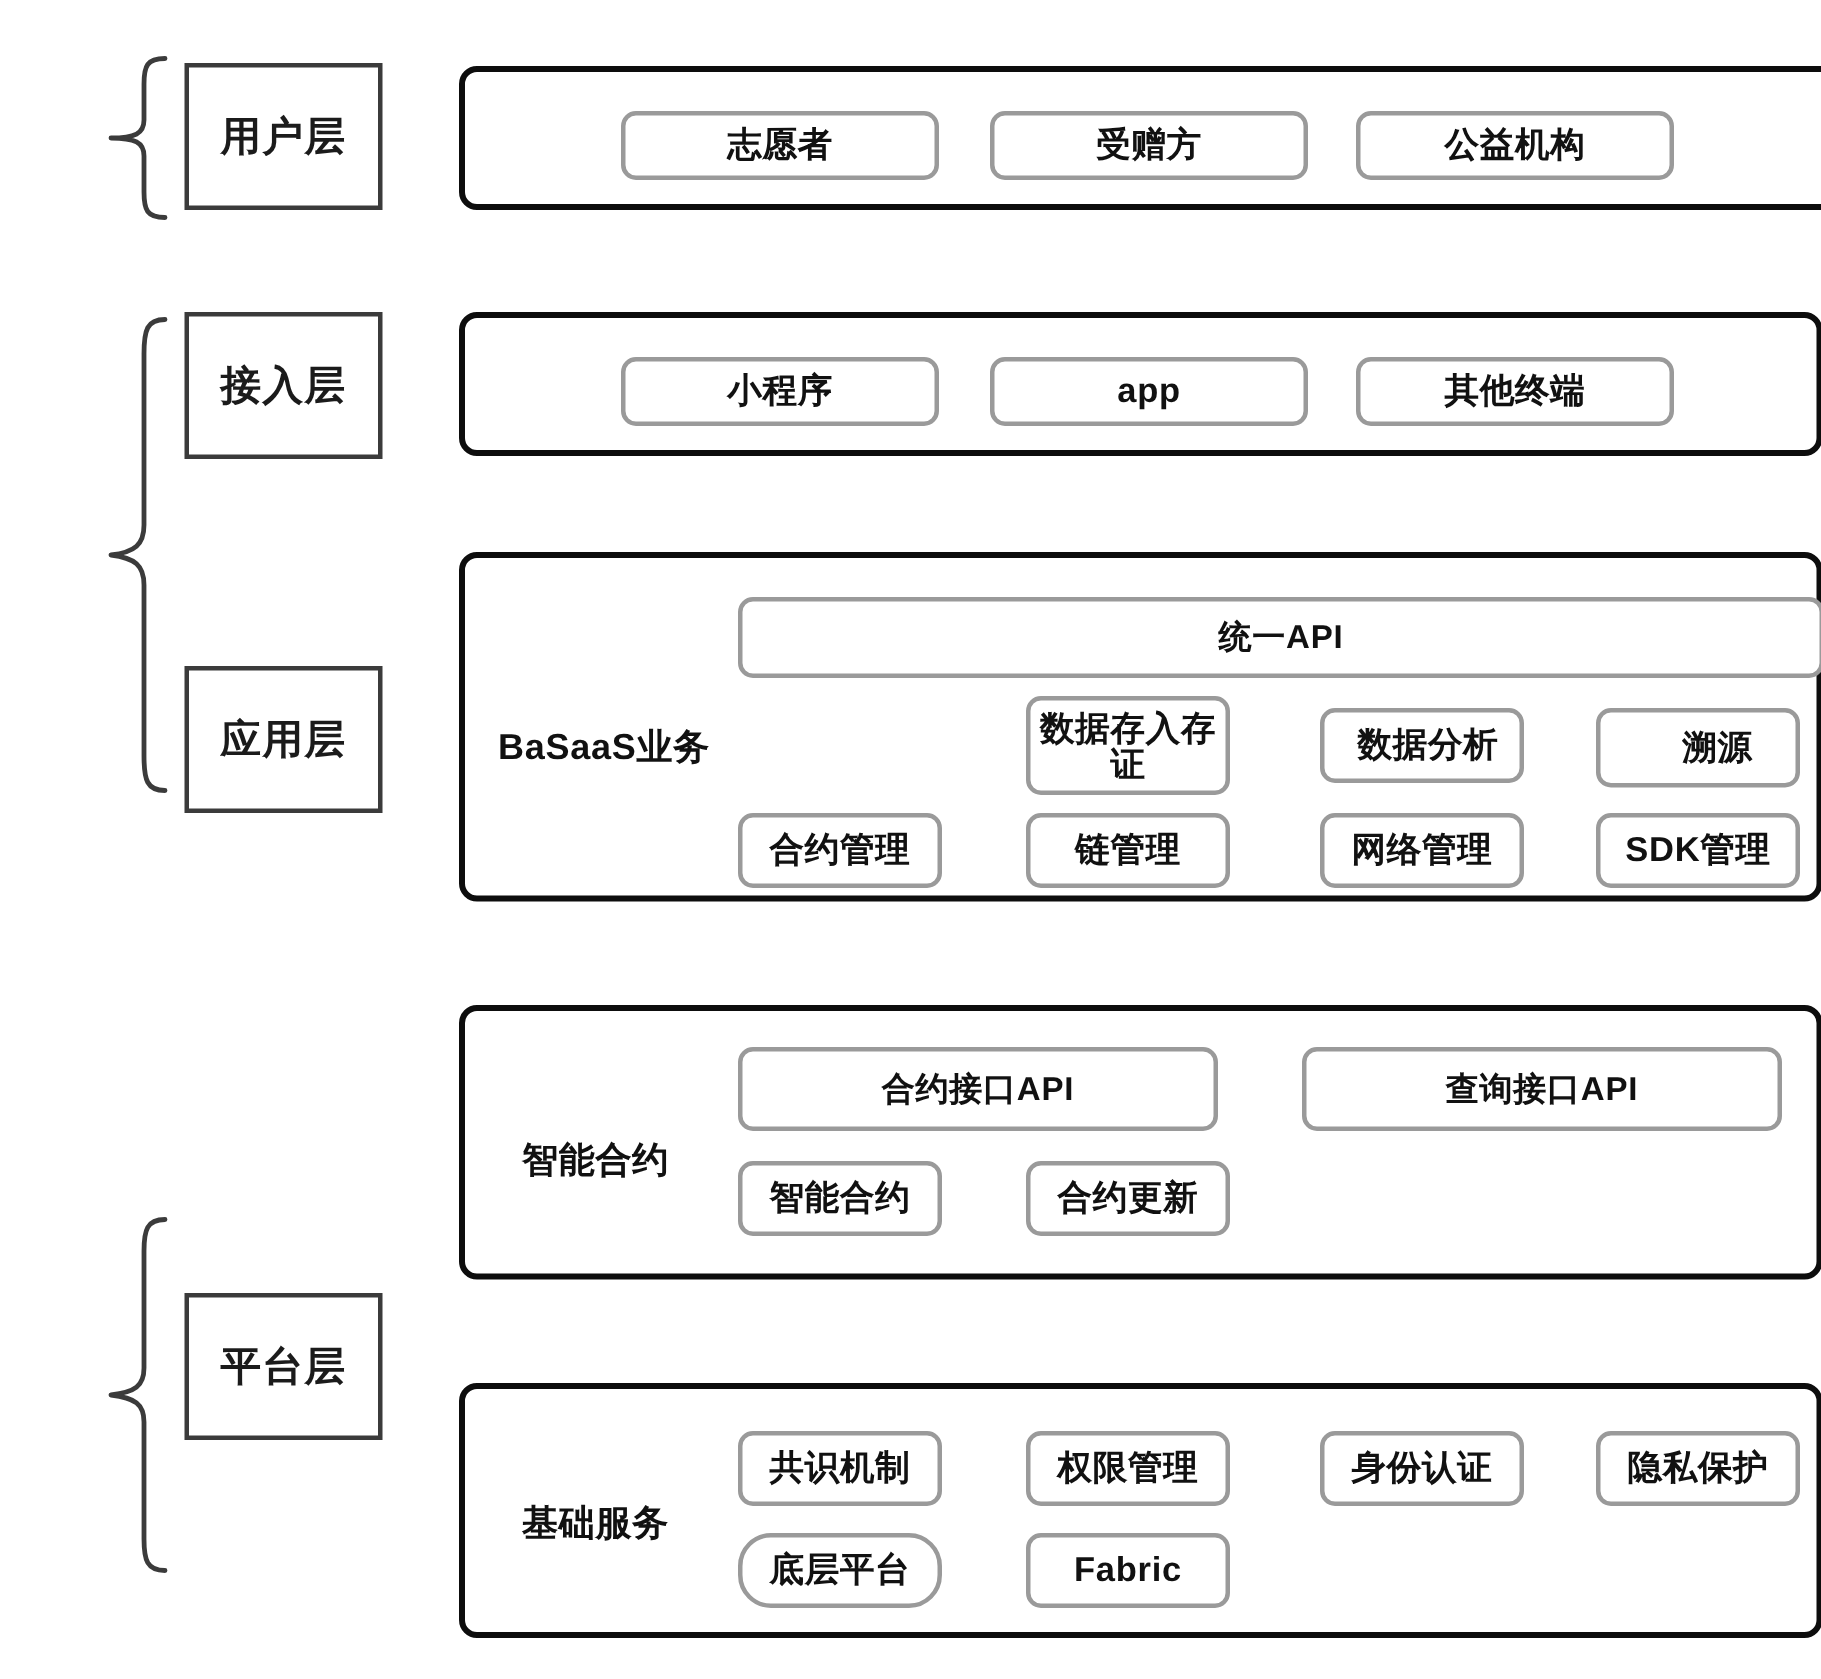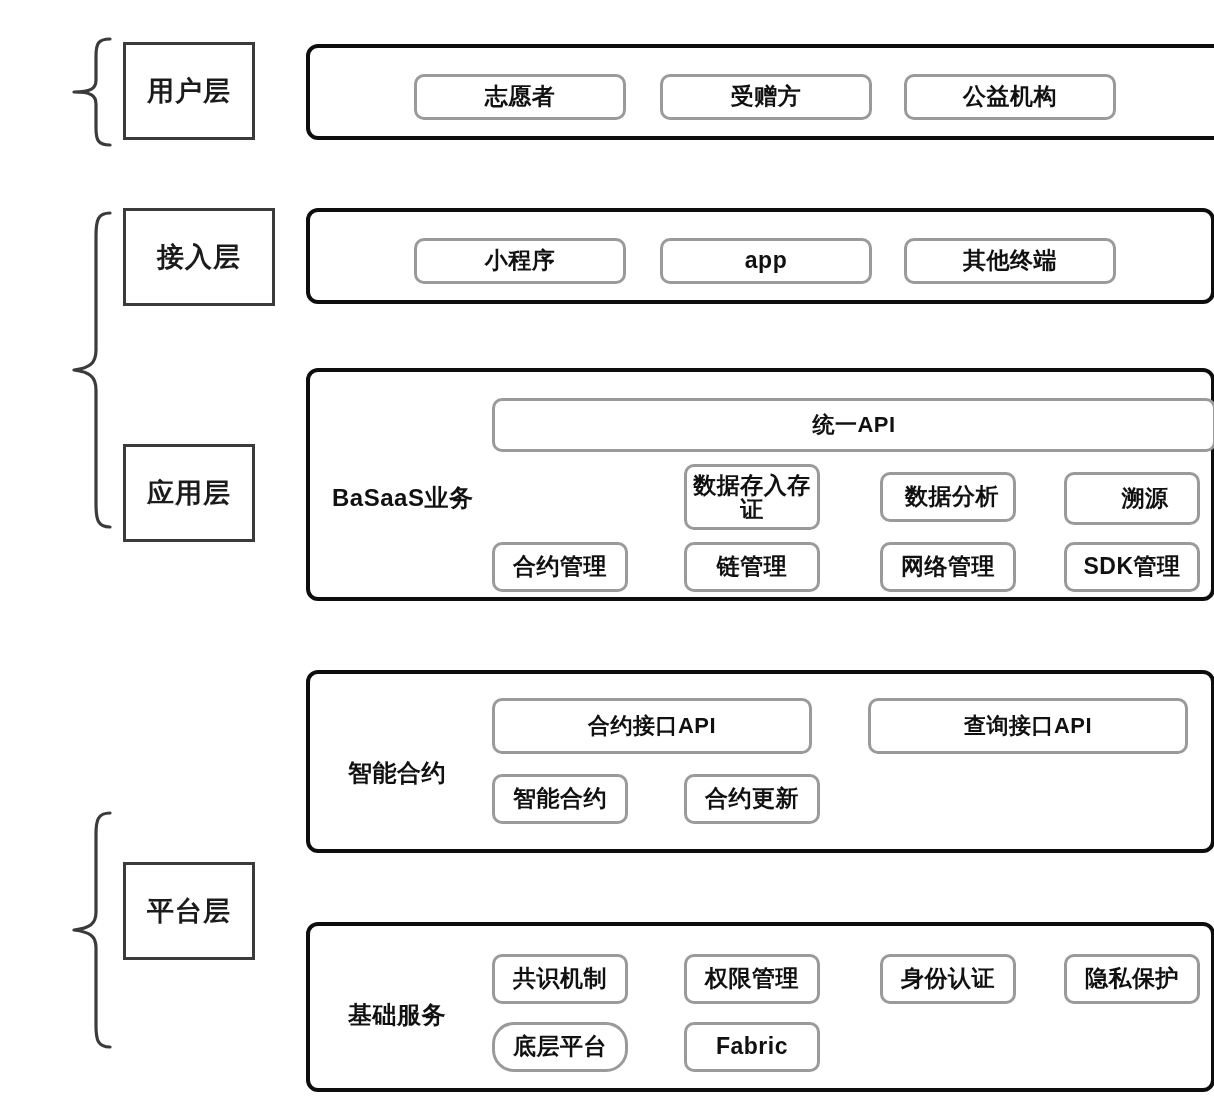--- a/index.html
+++ b/index.html
@@ -107,21 +107,21 @@
     <svg viewBox="0 0 46 240" preserveAspectRatio="none" aria-hidden="true">
       <path d="M42 3 C 30 3, 28 10, 28 24 L 28 102 C 28 114, 22 118, 6 120
                C 22 122, 28 126, 28 138 L 28 216 C 28 230, 30 237, 42 237" fill="none" stroke="#3b3b3b" stroke-width="3.2" stroke-linecap="round" stroke-linejoin="round"></path>
     </svg>
   </div>
 
   <div class="layer-box" style="left:83px; top:42px; width:132px; height:98px;">
     <span>用户层</span>
   </div>
 
-  <div class="layer-box" style="left:83px; top:208px; width:152px; height:98px;">
+  <div class="layer-box" style="left:83px; top:208px; width:132px; height:98px;">
     <span>接入层</span>
   </div>
 
   <div class="layer-box" style="left:83px; top:862px; width:132px; height:98px;">
     <span>平台层</span>
   </div>
 
   <div class="layer-box" style="left:83px; top:444px; width:132px; height:98px;">
     <span>应用层</span>
   </div>

